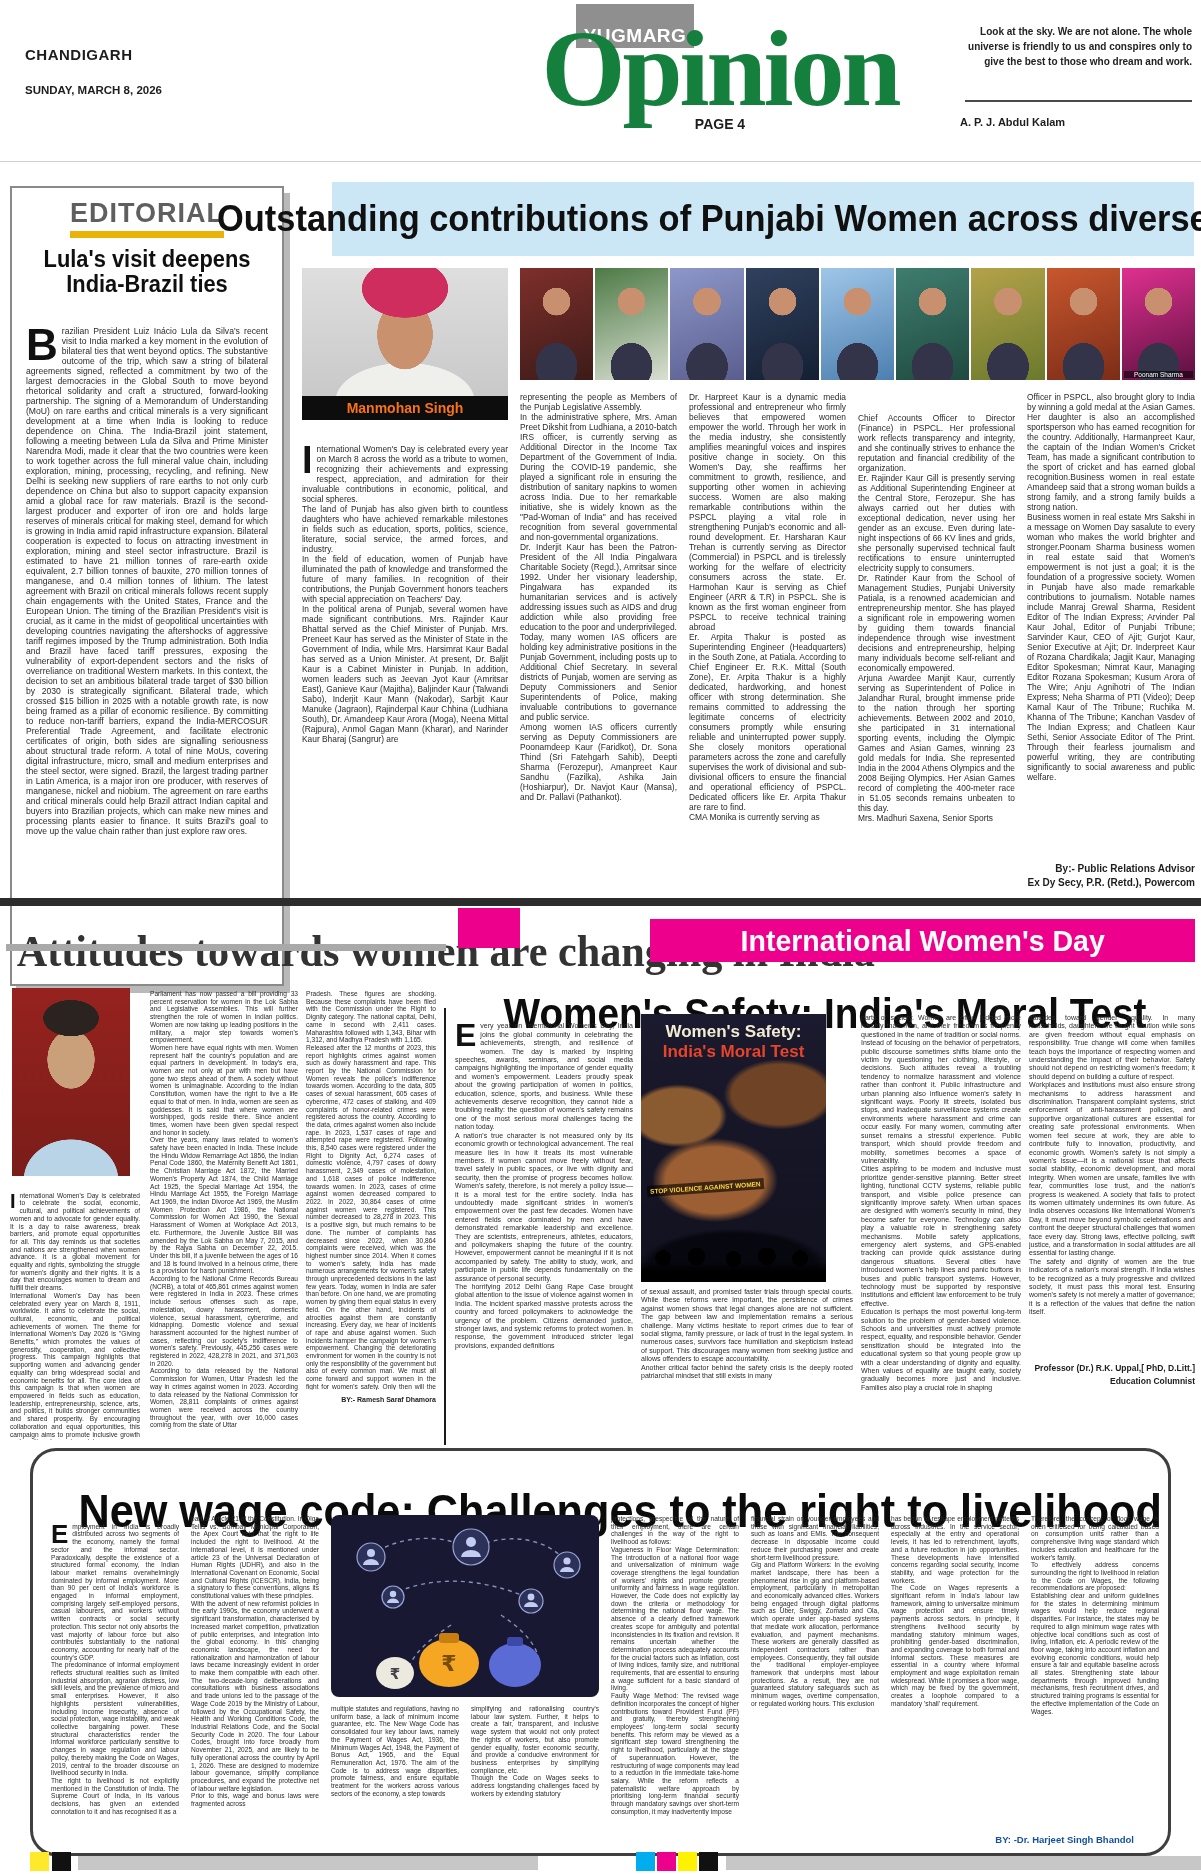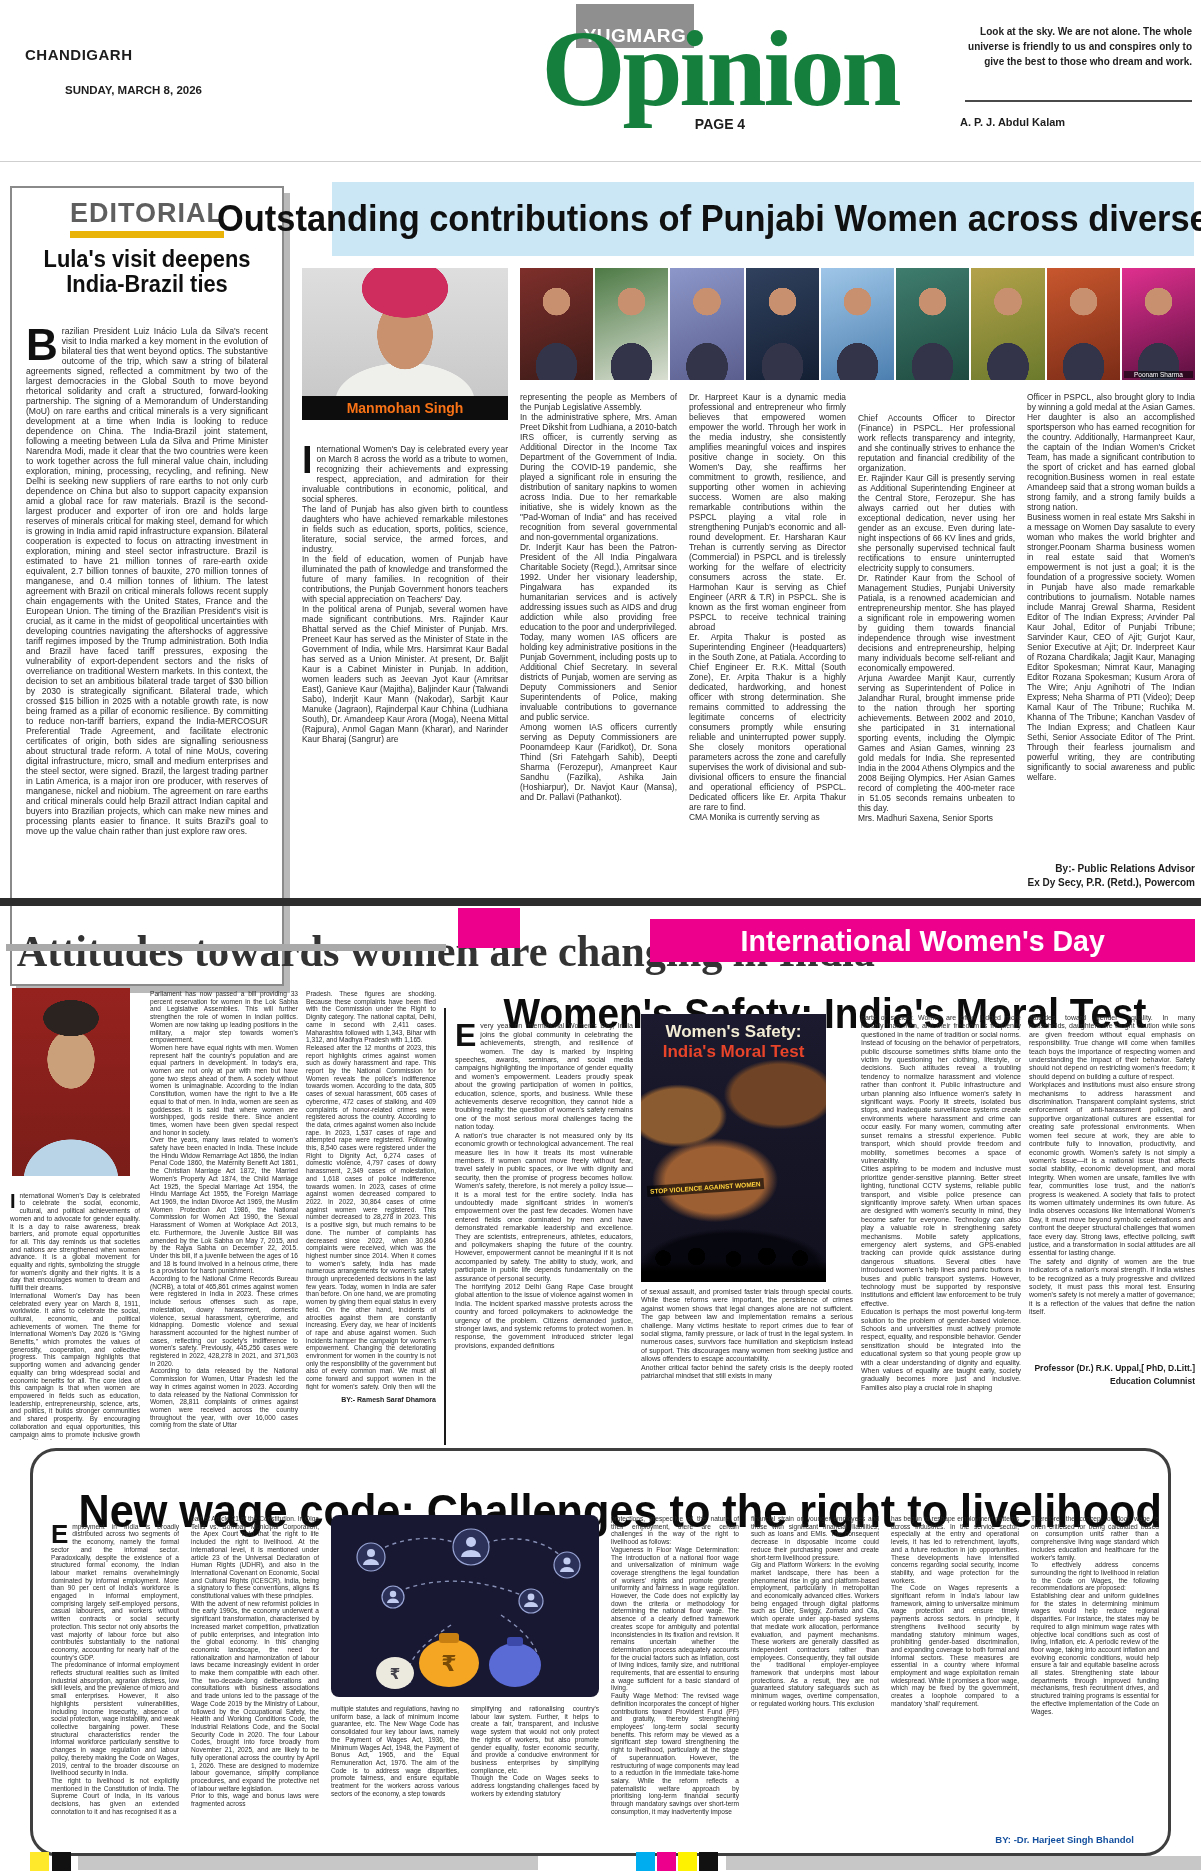--- a/index.html
+++ b/index.html
@@ -4,21 +4,21 @@
 <style>
   html,body{margin:0;padding:0;background:#e8e8e8;}
   .page{position:relative;width:1201px;height:1874px;background:#ffffff;margin:0 auto;
         font-family:"Liberation Sans",sans-serif;overflow:hidden;color:#1d1d1d;}
   .abs{position:absolute;}
   .jt{text-align:justify;white-space:pre-line;overflow:hidden;color:#2a2a2a;}
   .dc{float:left;font-weight:bold;line-height:.8;margin:1px 4px 0 0;color:#111;}
 
   
   .city{left:25px;top:46px;font-size:15px;font-weight:bold;letter-spacing:.5px;}
-  .pdate{left:25px;top:84px;font-size:11.5px;font-weight:bold;margin-left:40px;}
+  .pdate{left:25px;top:84px;font-size:11.5px;font-weight:bold;}
   .brandbox{left:576px;top:4px;width:118px;height:44px;background:#8f8f8f;display:flex;align-items:flex-end;justify-content:center;}
   .brandbox span{color:#fff;font-weight:bold;font-size:19px;letter-spacing:.5px;line-height:1;padding-bottom:3px;}
   .opinion-wrap{left:360px;top:14px;width:720px;text-align:center;}
   .opinion{font-family:"Liberation Serif","DejaVu Serif",serif;font-weight:bold;color:#15803d;font-size:108px;line-height:1.02;letter-spacing:-3px;}
   .pageno{font-size:14px;font-weight:bold;margin-top:-8px;}
   .quote{left:960px;top:24px;width:232px;text-align:right;font-size:10px;font-weight:bold;line-height:1.5;color:#222;}
   .quote-line{left:965px;top:100px;width:227px;height:2px;background:#4a4a4a;}
   .quote-author{left:960px;top:116px;width:232px;text-align:left;font-size:11px;font-weight:bold;}
   .mast-rule{left:0;top:161px;width:1201px;height:1px;background:#cfcfcf;}
 

